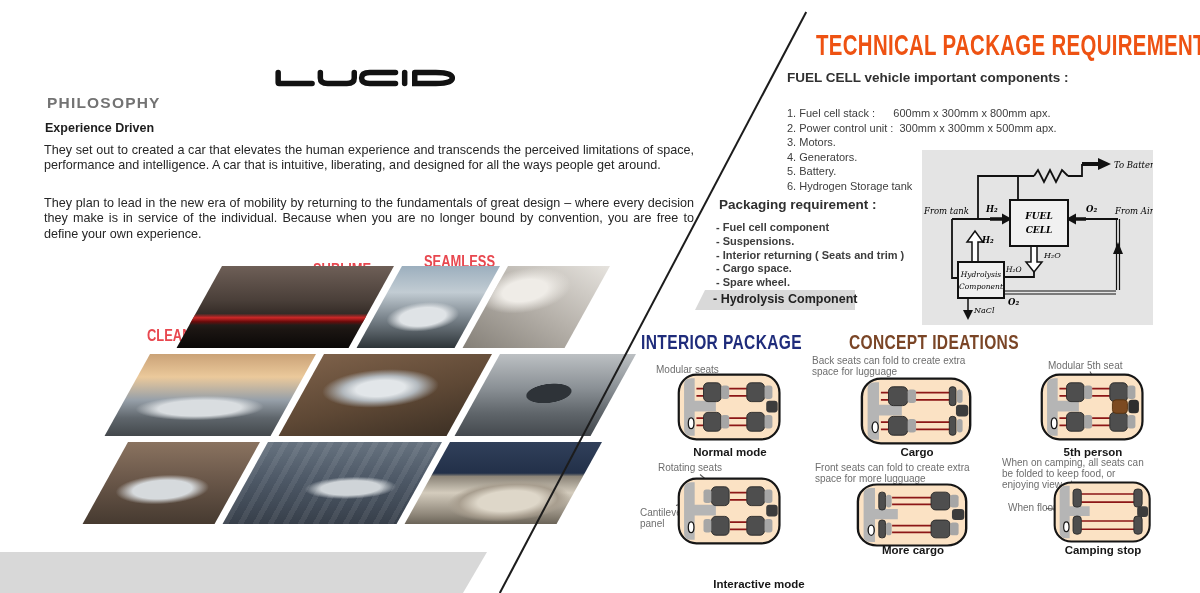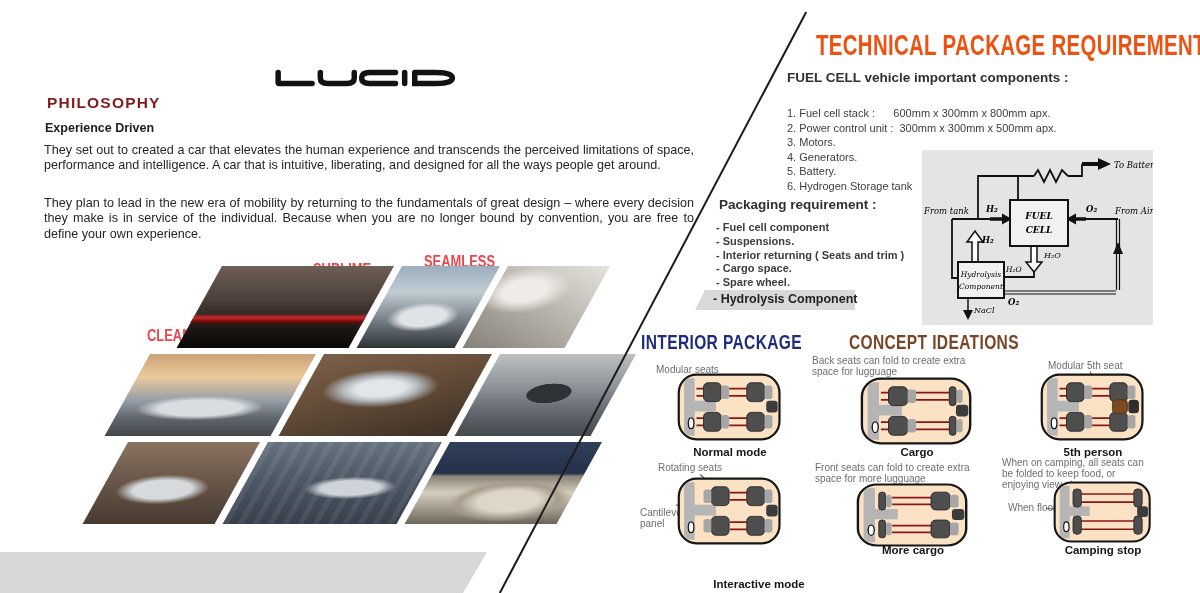--- a/index.html
+++ b/index.html
@@ -31,21 +31,21 @@
       <g fill="none" stroke="#121212" stroke-width="6" stroke-linecap="round">
         <path d="M7,6 V17 Q7,18 8,18 H44"></path>
         <path d="M53,6 V12 Q53,18 61,18 H82 Q90,18 90,12 V6"></path>
         <path d="M135,6 H107 Q98,6 98,12 Q98,18 107,18 H135"></path>
         <path d="M145,6 V18"></path>
         <path d="M156,6 H179 Q197,6 197,12 Q197,18 179,18 H156 V6"></path>
       </g>
     </svg>
   </div>
 
-  <div class="abs" style="left:47px;top:94px;font-size:15.5px;font-weight:700;letter-spacing:1.2px;color:#7f1d1d;">PHILOSOPHY</div>
+  <div class="abs" style="left:47px;top:94px;font-size:15.5px;font-weight:700;letter-spacing:1.2px;color:#737373;">PHILOSOPHY</div>
 
   <div class="abs" style="left:45px;top:121px;font-size:12.5px;font-weight:700;color:#1d1d1d;">Experience Driven</div>
 
   <div class="abs para" style="left:44px;top:143px;">They set out to created a car that elevates the human experience and transcends the perceived limitations of space, performance and intelligence. A car that is intuitive, liberating, and designed for all the ways people get around.</div>
   <div class="abs para" style="left:44px;top:196px;">They plan to lead in the new era of mobility by returning to the fundamentals of great design – where every decision they make is in service of the individual. Because when you are no longer bound by convention, you are free to define your own experience.</div>
 
   <div class="abs" style="left:147px;top:326px;"><span class="red-label">CLEAN</span></div>
   <div class="abs" style="left:313px;top:260px;"><span class="red-label">SUBLIME</span></div>
   <div class="abs" style="left:424px;top:252px;"><span class="red-label">SEAMLESS</span></div>
 

